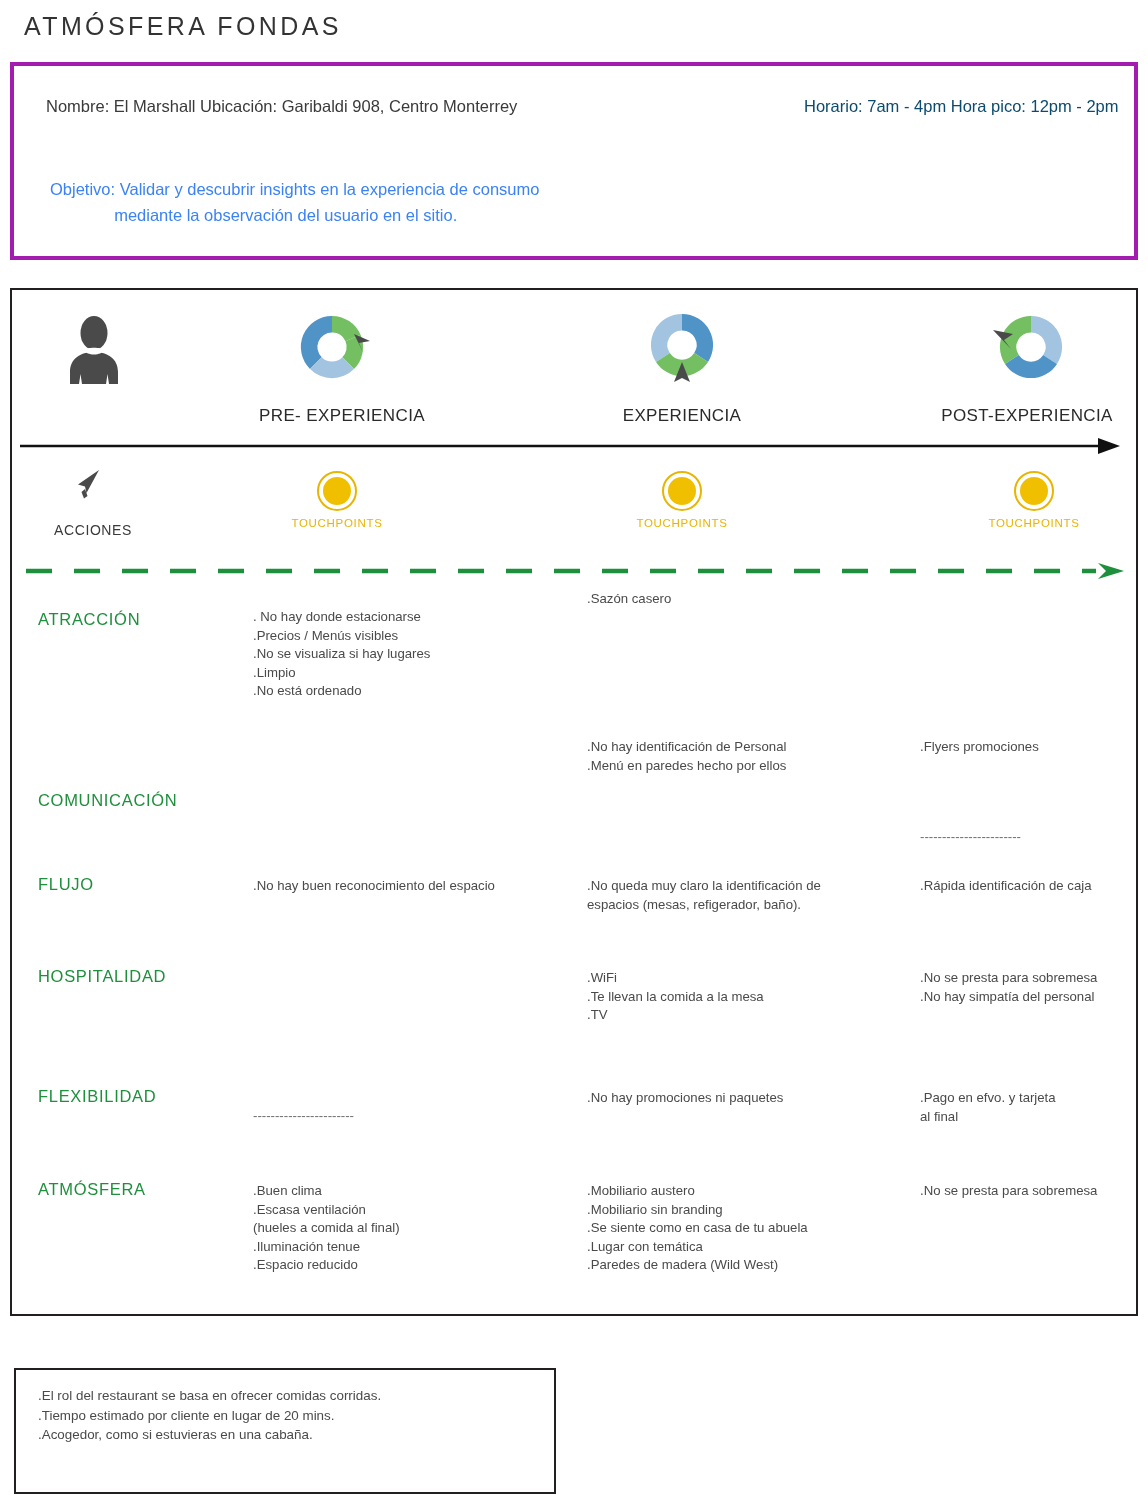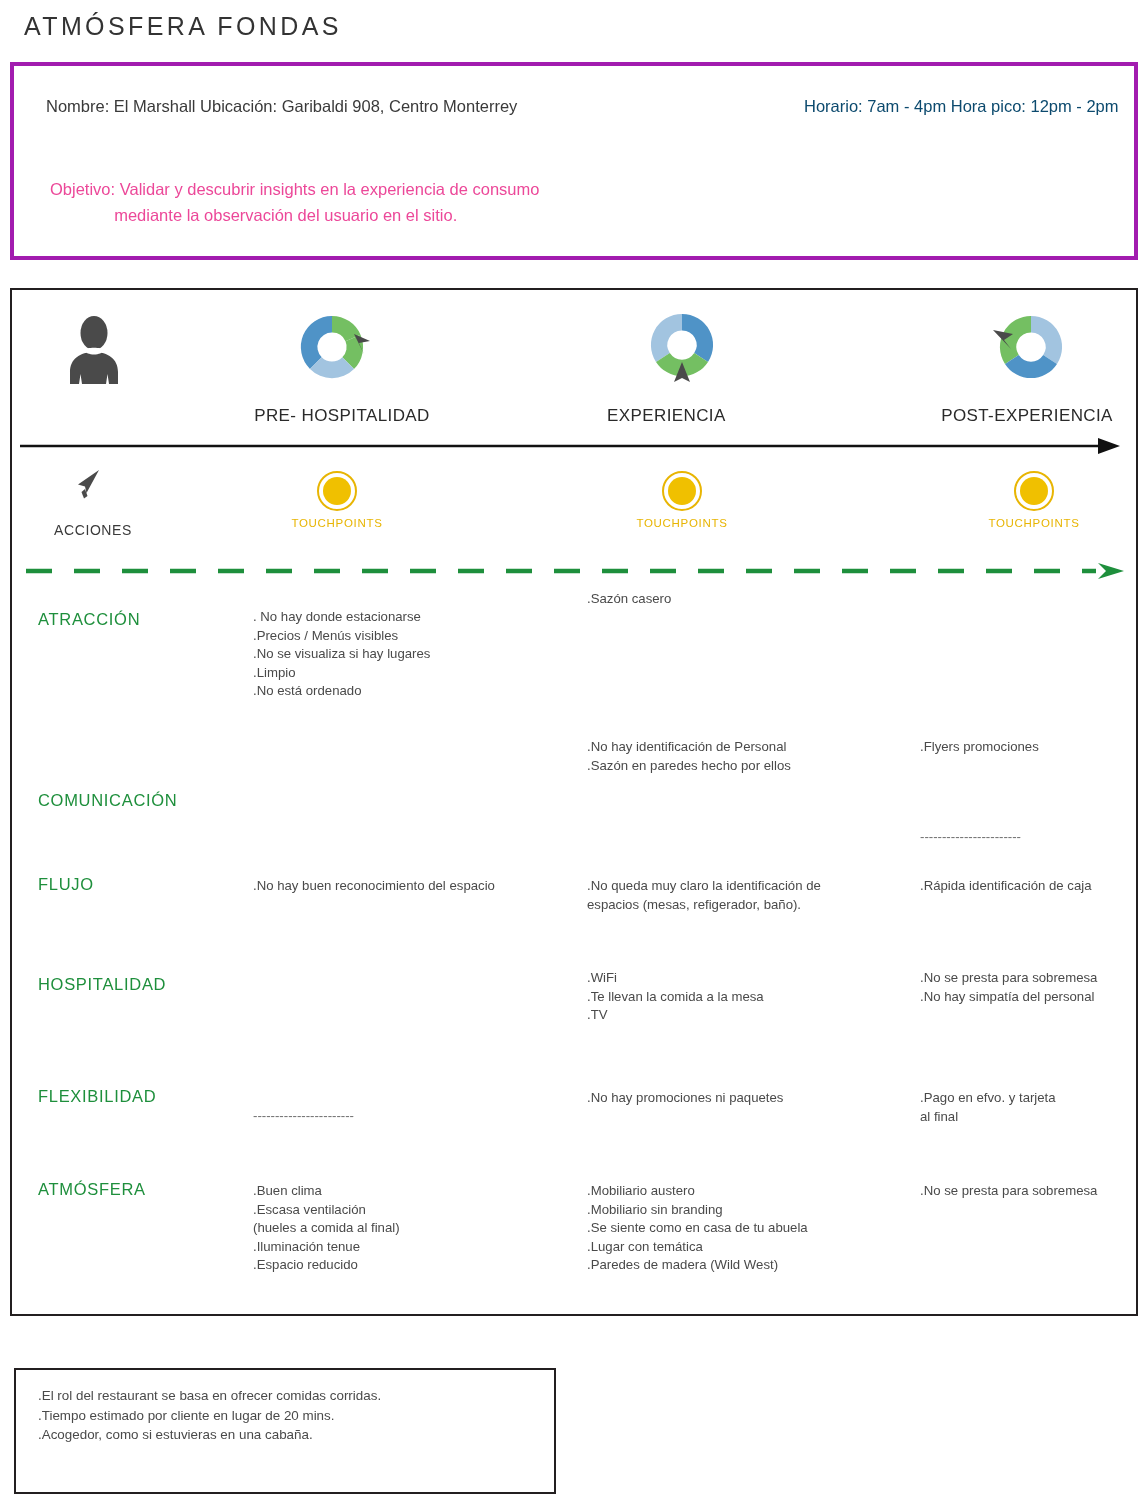--- a/index.html
+++ b/index.html
@@ -53,21 +53,21 @@
     line-height: 25px;
     color: #0c4a6e;
     white-space: nowrap;
   }
   .info-objective {
     position: absolute;
     left: 36px;
     top: 110px;
     font-size: 16.5px;
     line-height: 26px;
-    color: #ec4899;
+    color: #3b82f6;
     white-space: pre;
   }
 
   
   .journey-frame {
     position: absolute;
     left: 10px;
     top: 288px;
     width: 1128px;
     height: 1028px;
@@ -95,21 +95,21 @@
 
   .phase-label {
     position: absolute;
     top: 116px;
     font-size: 17px;
     letter-spacing: 0.4px;
     color: #2a2a2a;
     white-space: nowrap;
   }
   .phase-label.p1 { left: 240px; width: 180px; text-align: center; }
-  .phase-label.p2 { left: 595px; width: 150px; }
+  .phase-label.p2 { left: 595px; width: 150px; text-align: center; }
   .phase-label.p3 { left: 920px; width: 190px; text-align: center; }
 
   
   .timeline {
     position: absolute;
     left: 8px;
     top: 148px;
     width: 1100px;
     height: 16px;
   }
@@ -266,21 +266,21 @@
     <svg viewBox="0 0 84 78" width="84" height="78">
       <g transform="translate(44,39)">
         <path d="M0,-31 A31,31 0 0 0 -26,17 L-12.2,8 A14.5,14.5 0 0 1 0,-14.5 Z" fill="#74bf62"></path>
         <path d="M0,-31 A31,31 0 0 1 26,17 L12.2,8 A14.5,14.5 0 0 0 0,-14.5 Z" fill="#a2c4e0"></path>
         <path d="M-26,17 A31,31 0 0 0 26,17 L12.2,8 A14.5,14.5 0 0 1 -12.2,8 Z" fill="#4f93c7"></path>
       </g>
       <path d="M6 22 L26 26 L17 32 L24 41 Z" fill="#4a4a4a"></path>
     </svg>
   </div>
 
-  <div class="phase-label p1">PRE- HOSPITALIDAD</div>
+  <div class="phase-label p1">PRE- EXPERIENCIA</div>
   <div class="phase-label p2">EXPERIENCIA</div>
   <div class="phase-label p3">POST-EXPERIENCIA</div>
 
   <div class="timeline">
     <svg viewBox="0 0 1100 16" width="1100" height="16" preserveAspectRatio="none">
       <line x1="0" y1="8" x2="1080" y2="8" stroke="#111111" stroke-width="2.6"></line>
       <path d="M1078 0 L1100 8 L1078 16 Z" fill="#111111"></path>
     </svg>
   </div>
 
@@ -330,35 +330,35 @@
 .No se visualiza si hay lugares
 .Limpio
 .No está ordenado</div>
       <div class="cell c2" style="top:0px">.Sazón casero</div>
       <div class="cell c3" style="top:18px"></div>
     </div>
 
     <div class="jrow" style="height:137px">
       <div class="row-label" style="top:53px">COMUNICACIÓN</div>
       <div class="cell c2" style="top:0px">.No hay identificación de Personal
-.Sazón en paredes hecho por ellos</div>
+.Menú en paredes hecho por ellos</div>
       <div class="cell c3" style="top:0px">.Flyers promociones</div>
       <div class="cell c3 dashes" style="top:90px">-----------------------</div>
     </div>
 
     <div class="jrow" style="height:92px">
       <div class="row-label" style="top:0px">FLUJO</div>
       <div class="cell c1" style="top:2px">.No hay buen reconocimiento del espacio</div>
       <div class="cell c2" style="top:2px">.No queda muy claro la identificación de
   espacios (mesas, refigerador, baño).</div>
       <div class="cell c3" style="top:2px">.Rápida identificación de caja</div>
     </div>
 
     <div class="jrow" style="height:120px">
-      <div class="row-label" style="top:8px">HOSPITALIDAD</div>
+      <div class="row-label" style="top:0px">HOSPITALIDAD</div>
       <div class="cell c2" style="top:2px">.WiFi
 .Te llevan la comida a la mesa
 .TV</div>
       <div class="cell c3" style="top:2px">.No se presta para sobremesa
 .No hay simpatía del personal</div>
     </div>
 
     <div class="jrow" style="height:93px">
       <div class="row-label" style="top:0px">FLEXIBILIDAD</div>
       <div class="cell c1 dashes" style="top:20px">-----------------------</div>

